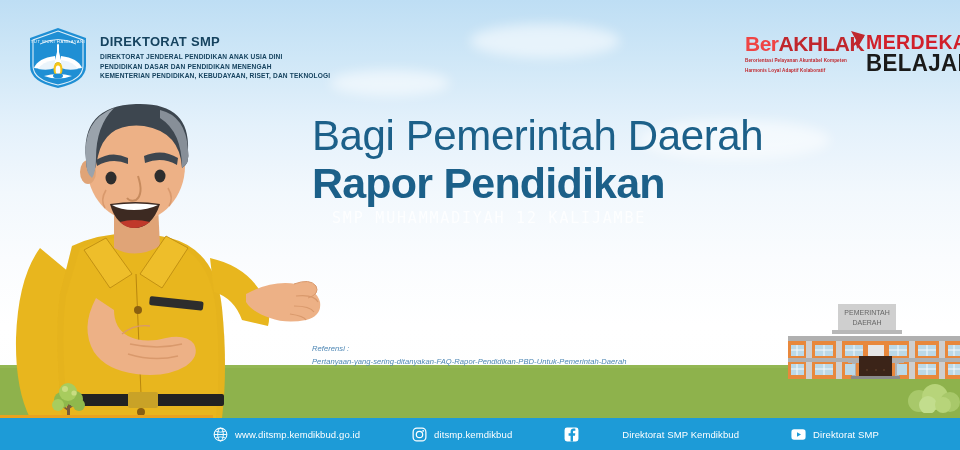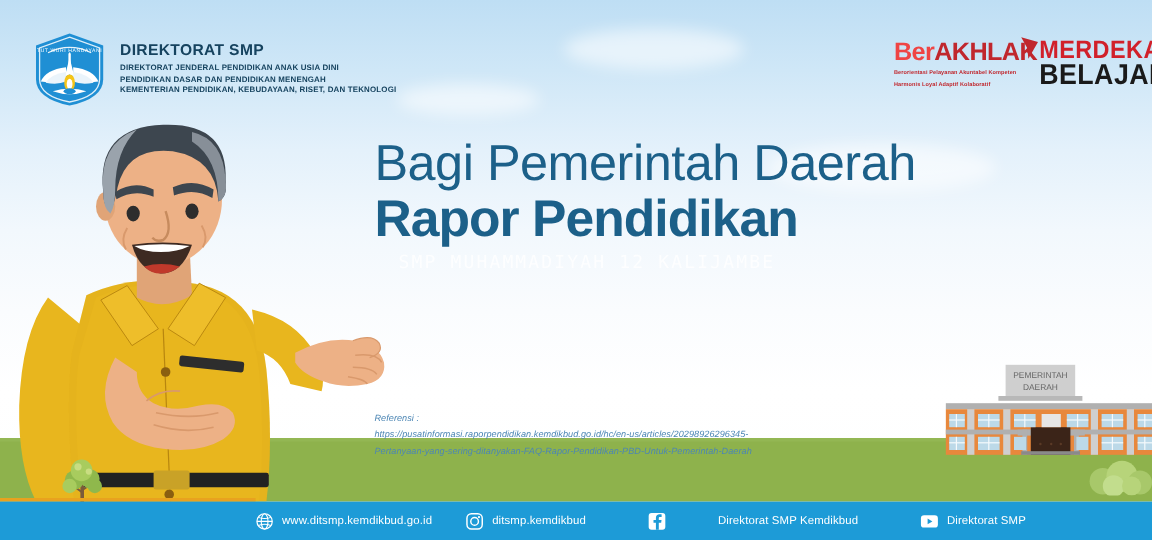--- a/index.html
+++ b/index.html
@@ -277,21 +277,20 @@
 
   <div class="title-block">
     <div class="t-line t3">Bagi Pemerintah Daerah</div>
     <div class="t-line t2">Rapor Pendidikan</div>
   </div>
 
   <div class="watermark">SMP MUHAMMADIYAH 12 KALIJAMBE</div>
 
   <div class="reference">
     <div>Referensi :</div>
-    <div class="url">https://pusatinformasi.raporpendidikan.kemdikbud.go.id/hc/en-us/articles/20298926296345-</div>
     <div class="url">Pertanyaan-yang-sering-ditanyakan-FAQ-Rapor-Pendidikan-PBD-Untuk-Pemerintah-Daerah</div>
   </div>
 
   <div class="person">
     <svg viewBox="0 0 330 320" width="330" height="320">
 
       <path d="M30 150 Q8 180 6 240 Q5 290 20 320 L95 320 Q70 250 78 190 Z" fill="#e8b61e"></path>
 
       <path d="M62 148 Q105 128 160 140 Q206 152 212 210 Q218 270 212 320 L52 320 Q44 240 50 196 Z" fill="#e8b61e"></path>
       <path d="M62 148 Q105 128 160 140 Q206 152 212 210 Q218 270 212 320 L52 320 Q44 240 50 196 Z" fill="#d9a61b" opacity="0.18"></path>
@@ -459,21 +458,21 @@
           <circle cx="8" cy="8" r="6.8" fill="none" stroke="#ffffff" stroke-width="1.1"></circle>
           <ellipse cx="8" cy="8" rx="3" ry="6.8" fill="none" stroke="#ffffff" stroke-width="1"></ellipse>
           <line x1="1.3" y1="8" x2="14.7" y2="8" stroke="#ffffff" stroke-width="1"></line>
           <path d="M2.6 4.4 Q8 6.6 13.4 4.4" fill="none" stroke="#ffffff" stroke-width="0.9"></path>
           <path d="M2.6 11.6 Q8 9.4 13.4 11.6" fill="none" stroke="#ffffff" stroke-width="0.9"></path>
         </svg>
       </span>
       <span>www.ditsmp.kemdikbud.go.id</span>
     </div>
 
-    <div class="footer-item" style="">
+    <div class="footer-item" style="margin-left:24px;">
       <span class="fi-icon">
         <svg viewBox="0 0 16 16" width="15" height="15">
           <rect x="1.2" y="1.2" width="13.6" height="13.6" rx="4" fill="none" stroke="#ffffff" stroke-width="1.3"></rect>
           <circle cx="8" cy="8" r="3.4" fill="none" stroke="#ffffff" stroke-width="1.3"></circle>
           <circle cx="11.9" cy="4.1" r="1" fill="#ffffff"></circle>
         </svg>
       </span>
       <span>ditsmp.kemdikbud</span>
     </div>
 

